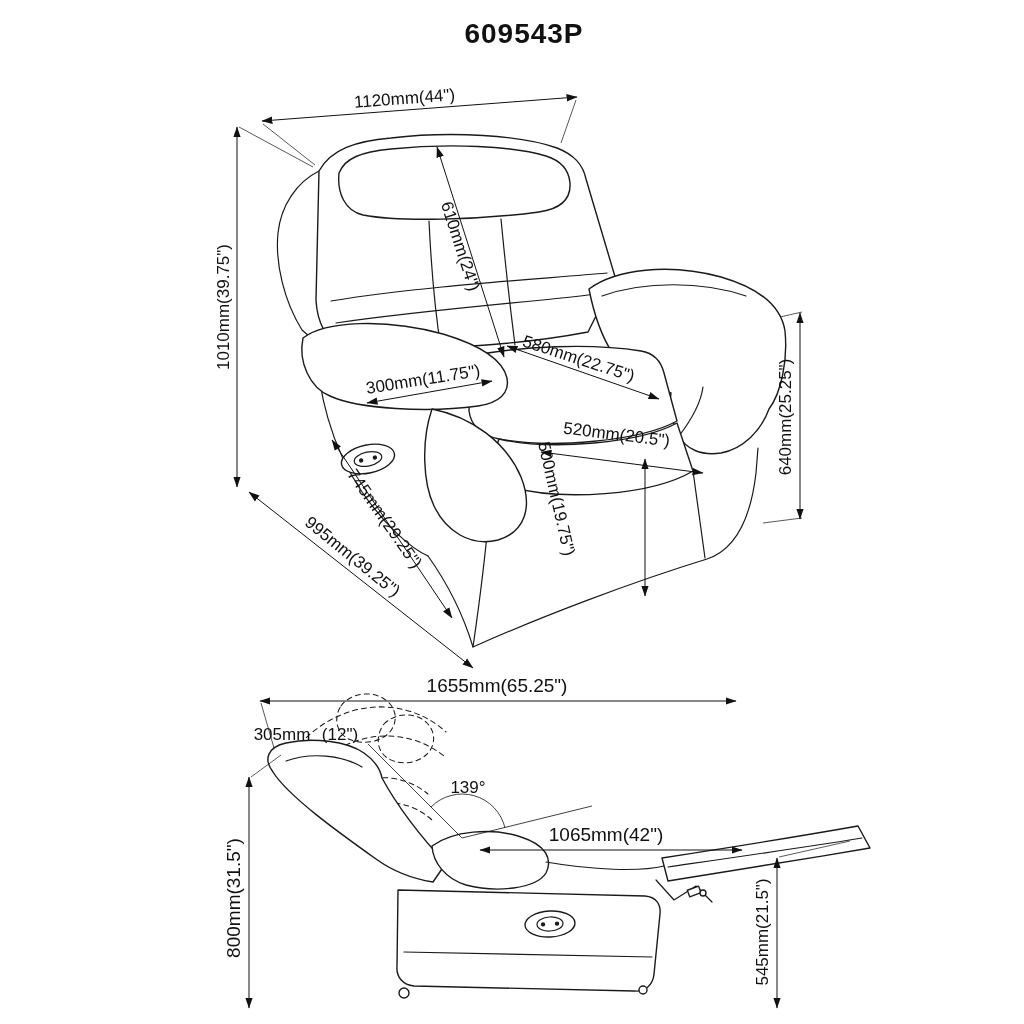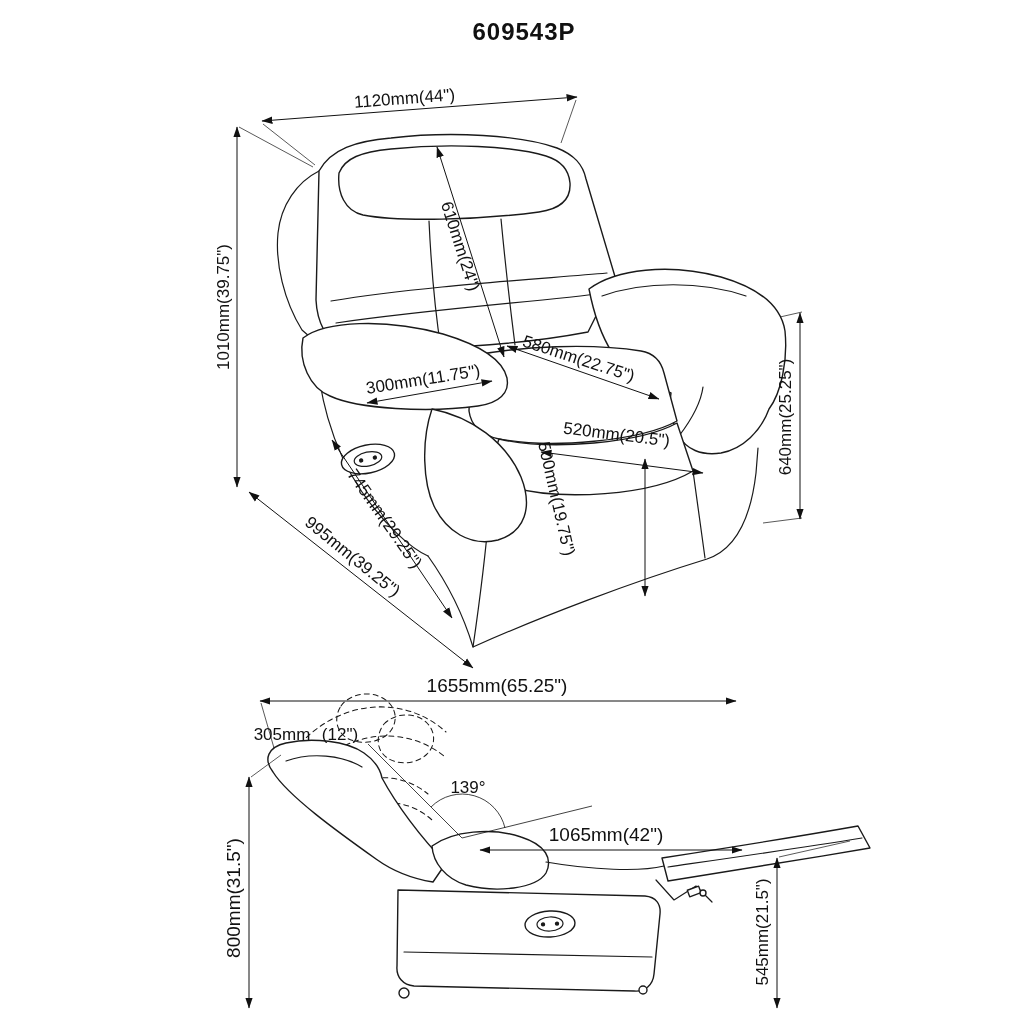--- a/index.html
+++ b/index.html
@@ -1,19 +1,19 @@
 <!DOCTYPE html>
 <html><head>
 <meta charset="utf-8">
 <style>
   html,body{margin:0;padding:0;background:#fff;}
   #page{position:relative;width:1024px;height:1024px;background:#fff;overflow:hidden;
         font-family:"Liberation Sans",sans-serif;}
   #title{position:absolute;top:18px;left:0;right:0;text-align:center;
-         font-size:24px;font-weight:bold;color:#111;letter-spacing:1px;padding-left:24px;}
+         font-size:28px;font-weight:bold;color:#111;letter-spacing:1px;padding-left:24px;}
   svg{position:absolute;top:0;left:0;}
   .chair{fill:#fff;stroke:#1a1a1a;stroke-width:1.4;stroke-linejoin:round;stroke-linecap:round;}
   .cline{fill:none;stroke:#1a1a1a;stroke-width:1.2;stroke-linejoin:round;stroke-linecap:round;}
   .dashed{fill:none;stroke:#1a1a1a;stroke-width:1.05;stroke-dasharray:5 4;stroke-linecap:round;}
   .dim{stroke:#111;stroke-width:1;fill:none;}
   .ext{stroke:#111;stroke-width:0.7;fill:none;}
   .thin{stroke:#111;stroke-width:0.8;fill:none;}
   text{font-family:"Liberation Sans",sans-serif;font-size:17px;fill:#111;}
   .t-big{font-size:19px;}
 </style>

